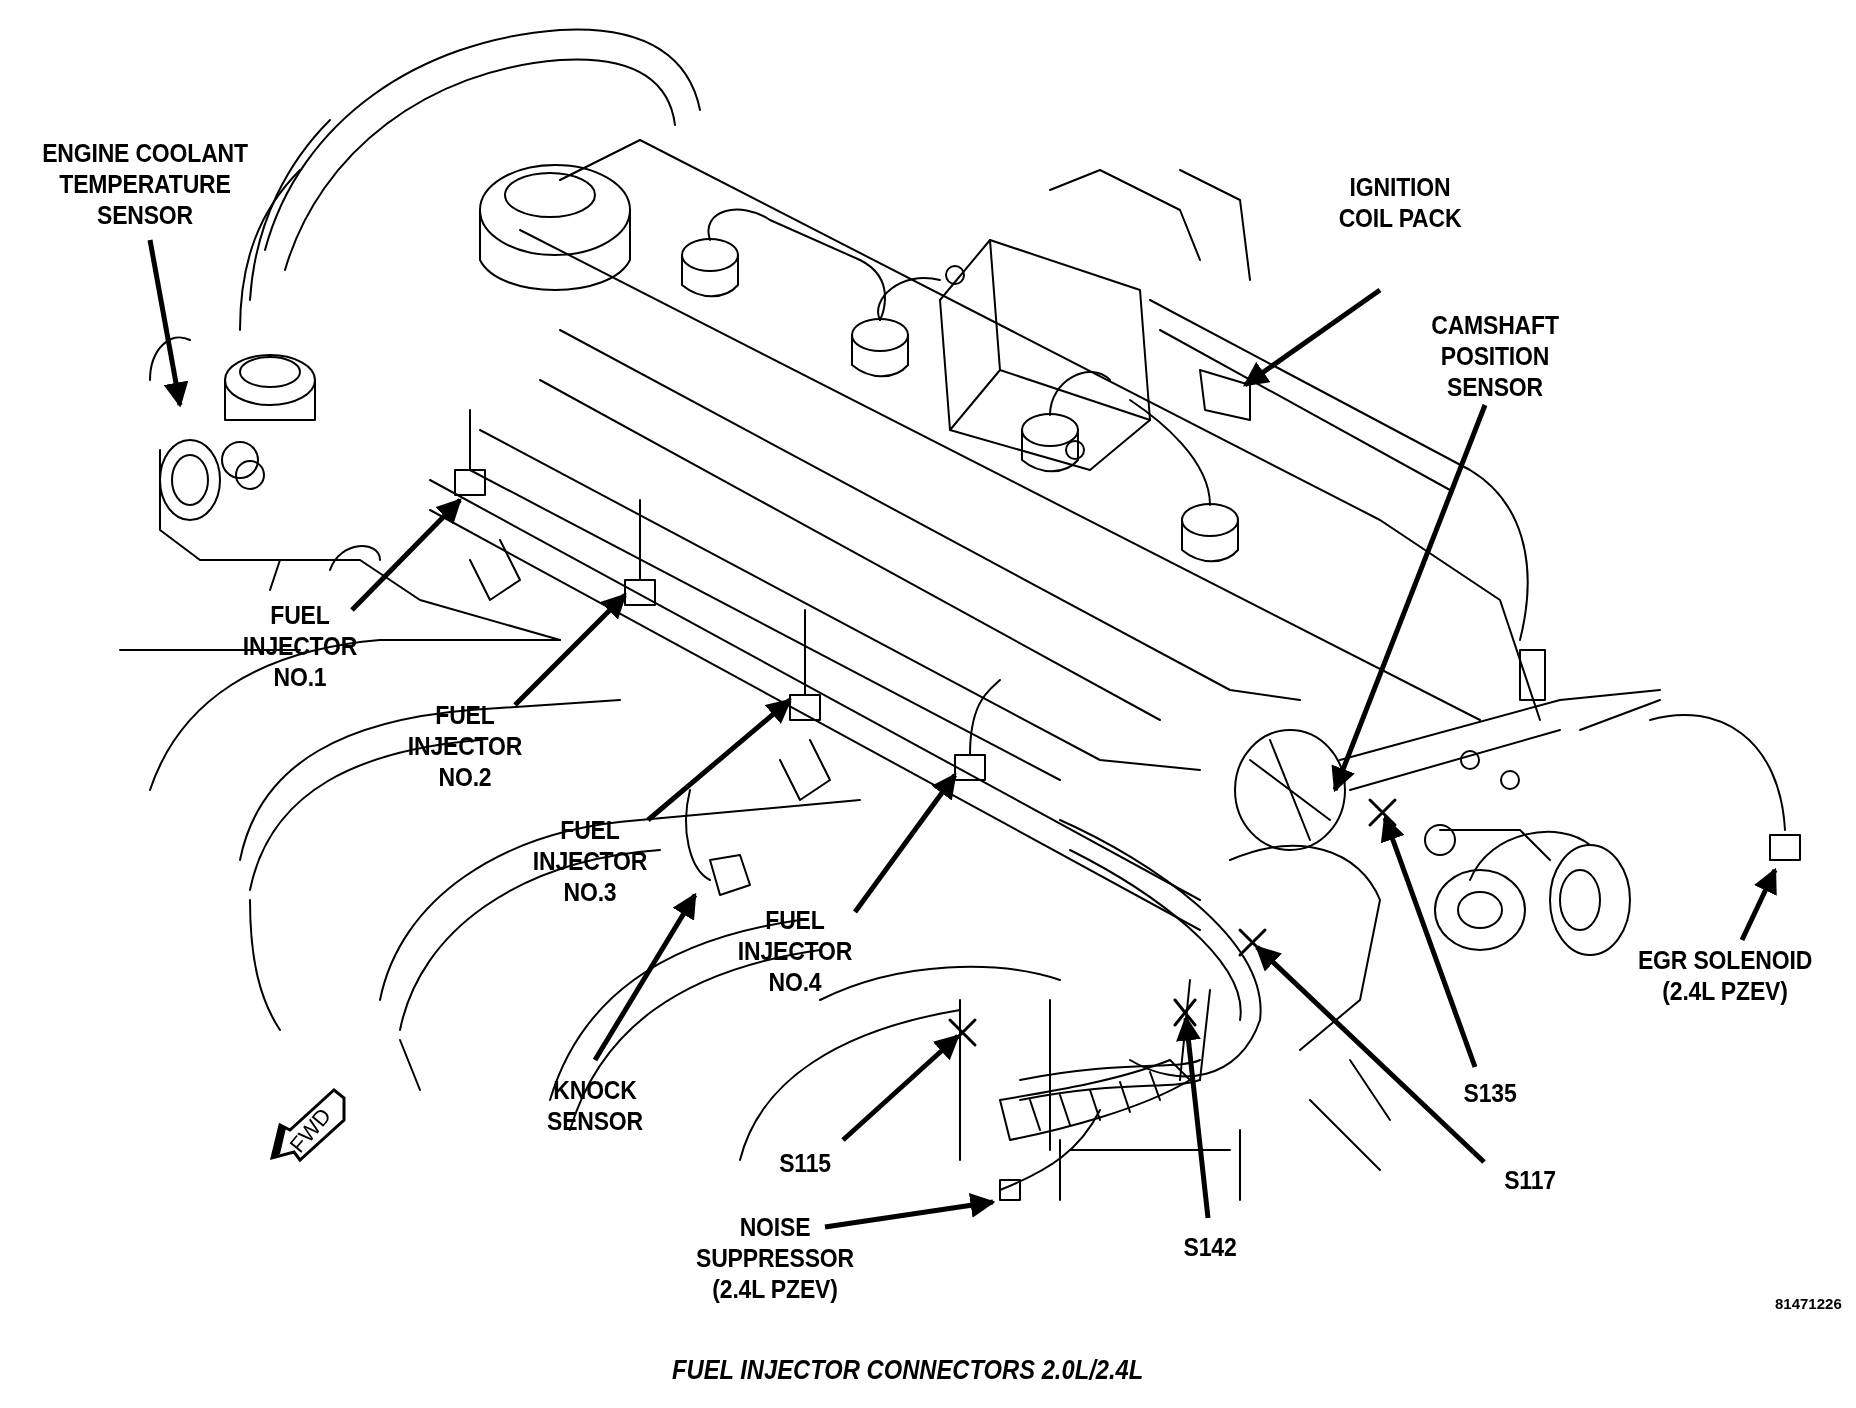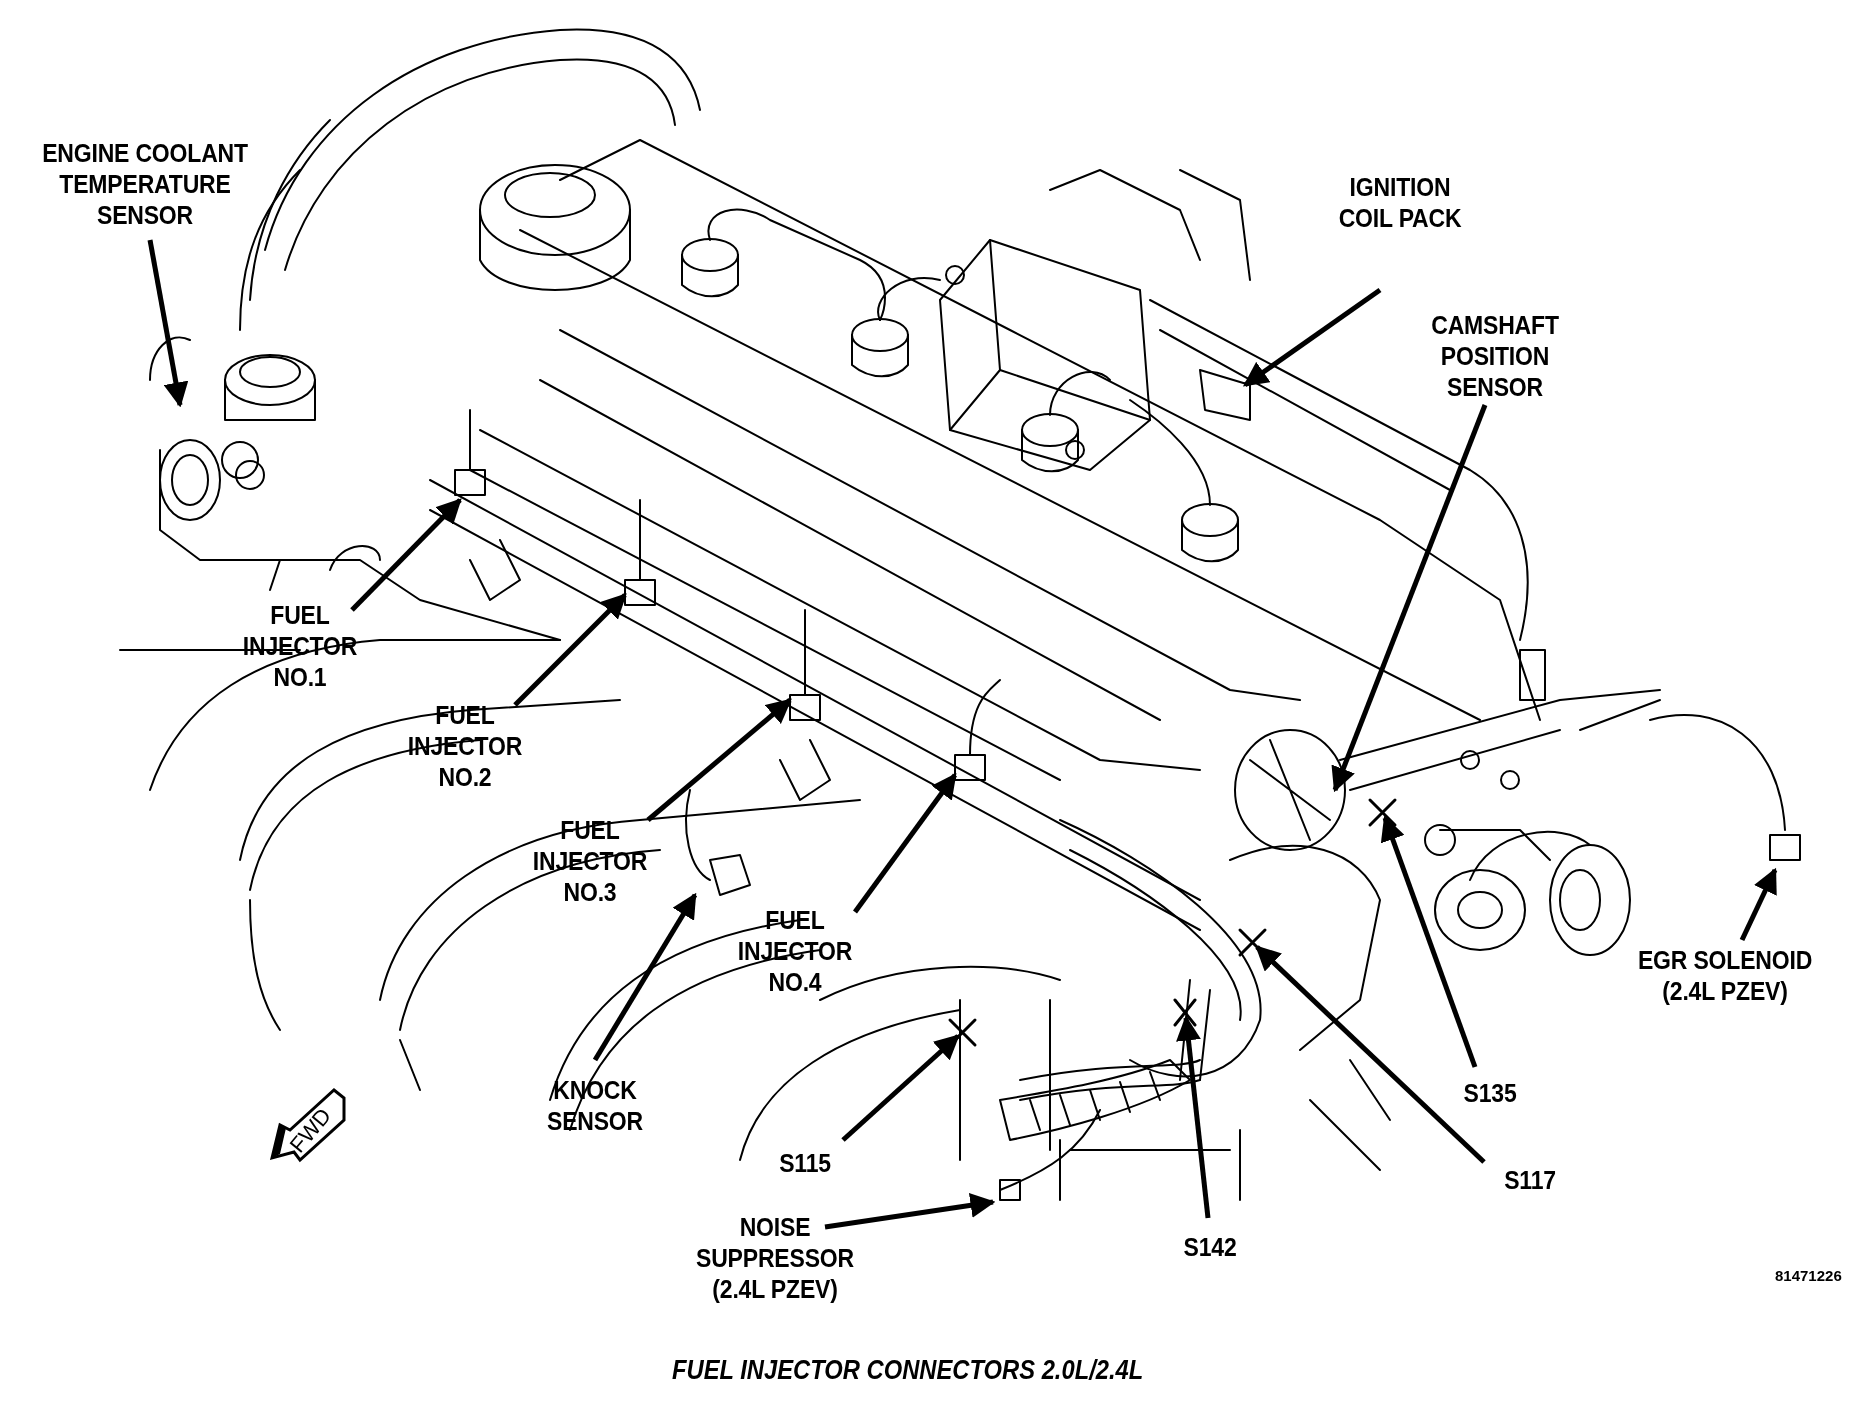--- a/index.html
+++ b/index.html
@@ -248,15 +248,15 @@
 </div>
 
 <div class="lbl" style="left:1485px; top:1165px; width:90px;">
   <span>S117</span>
 </div>
 
 <div class="lbl" style="left:1445px; top:1078px; width:90px;">
   <span>S135</span>
 </div>
 
-<div class="ref" style="left:1775px; top:1267px;">81471226</div>
+<div class="ref" style="left:1775px; top:1295px;">81471226</div>
 
 <div class="caption" style="left:672px; top:1355px;">FUEL INJECTOR CONNECTORS 2.0L/2.4L</div>
 
 </body></html>

